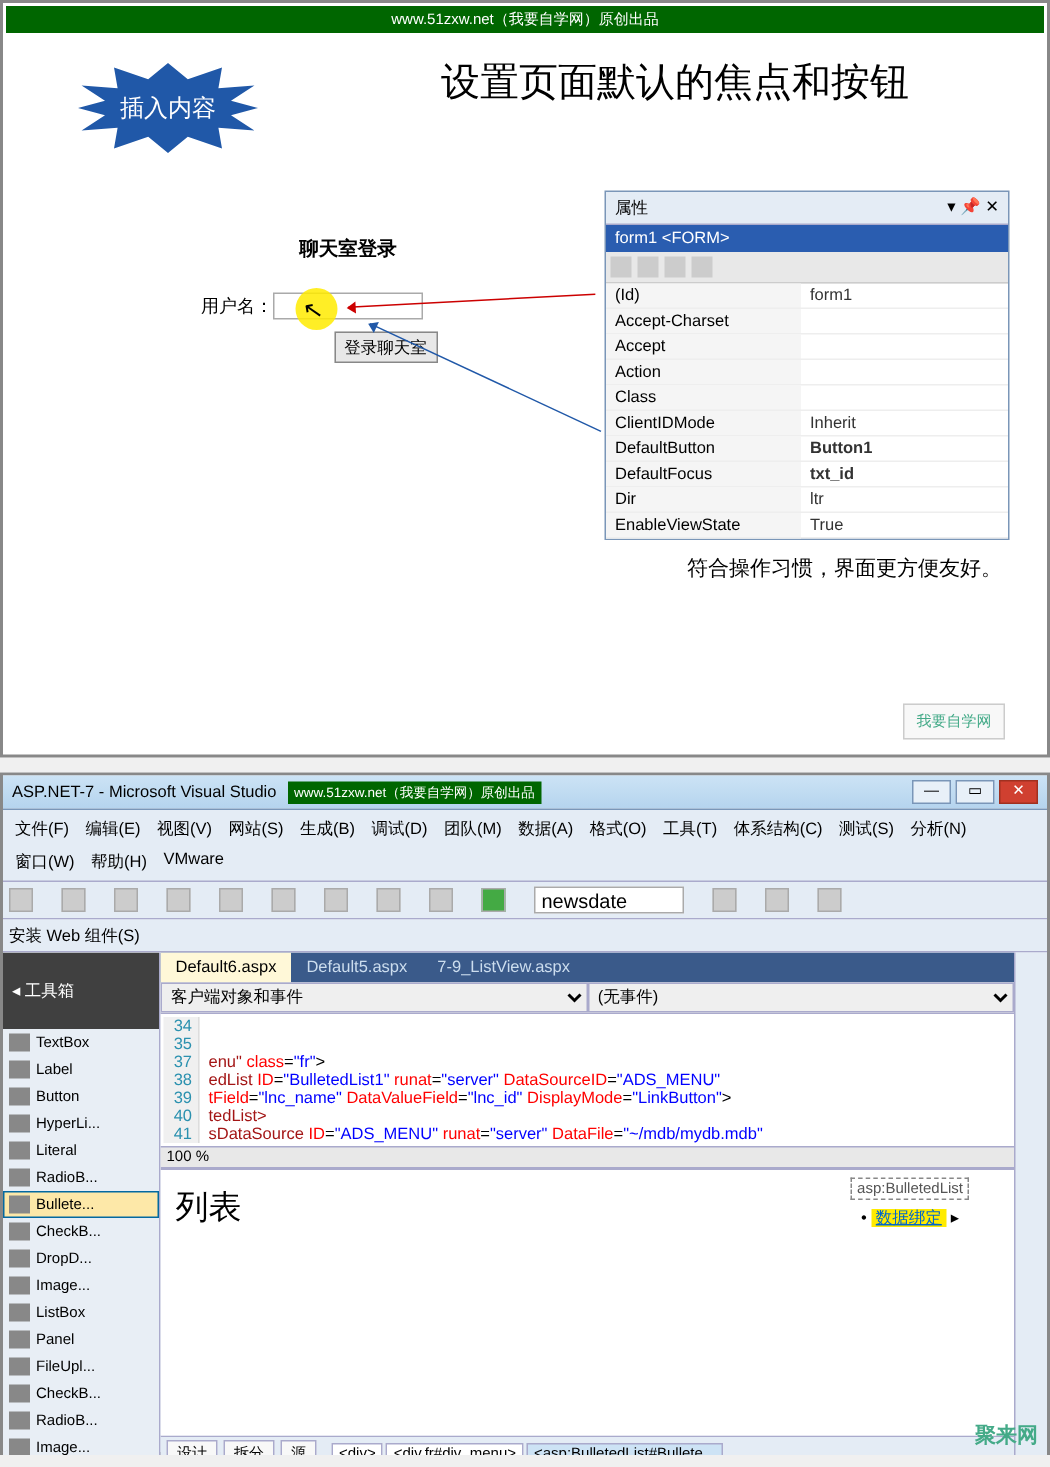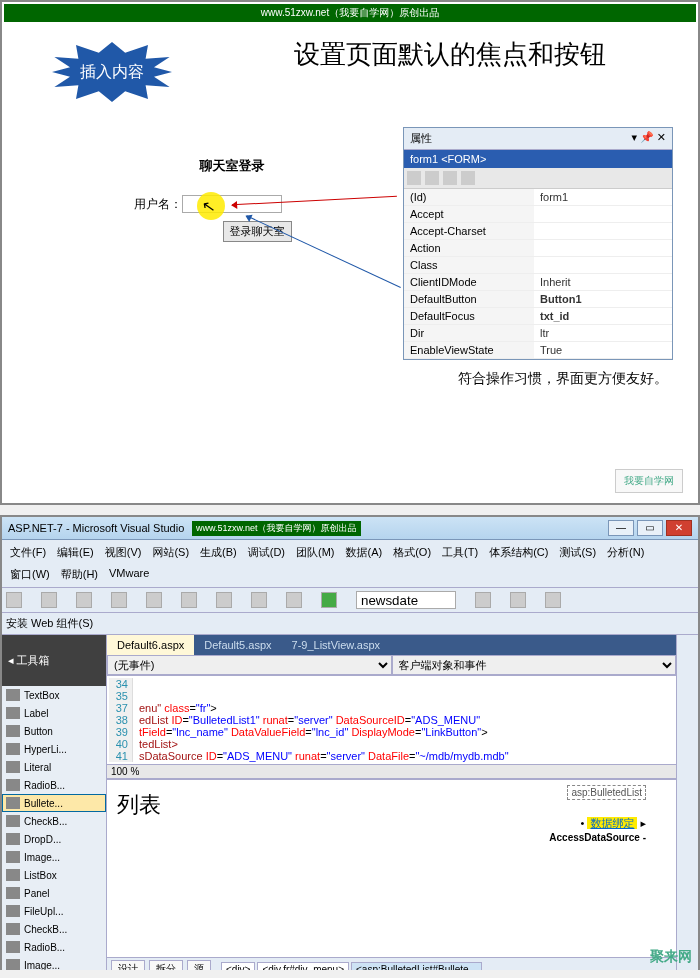--- a/index.html
+++ b/index.html
@@ -25,21 +25,21 @@
 .prop-toolbar { background: #e8e8e8; padding: 3px; display: flex; gap: 4px; border-bottom: 1px solid #ccc; }
 .prop-toolbar span { width: 14px; height: 14px; background: #ccc; display: inline-block; }
 .prop-grid { display: table; width: 100%; }
 .prop-row { display: table-row; }
 .prop-row > div { display: table-cell; padding: 2px 6px; border-bottom: 1px solid #eee; }
 .prop-key { width: 130px; background: #f5f5f5; }
 .prop-val { color: #333; }
 .prop-val.bold { font-weight: bold; }
 
 .caption { position: absolute; bottom: 115px; right: 30px; font-size: 14px; }
-.corner-logo { position: absolute; bottom: 10px; right: 15px; font-size: 10px; color: #4a8; border: 1px solid #ccc; padding: 4px 8px; background: #f8f8f8; }
+.corner-logo { position: absolute; bottom: 10px; right: 28px; font-size: 10px; color: #4a8; border: 1px solid #ccc; padding: 4px 8px; background: #f8f8f8; }
 
 
 .arrow-line { position: absolute; background: transparent; }
 .arrow1 { top: 198px; left: 230px; width: 165px; height: 1px; border-top: 1px solid #c00; transform: rotate(-3deg); }
 .arrow1::before { content:''; position:absolute; left:-5px; top:-4px; border:4px solid transparent; border-right:6px solid #c00; }
 .arrow2 { top: 210px; left: 230px; width: 170px; height: 70px; border-top: 1px solid #2058a8; transform: rotate(25deg); transform-origin: left; }
 .arrow2::before { content:''; position:absolute; left:-5px; top:-4px; border:4px solid transparent; border-right:6px solid #2058a8; }
 
 
 .ide { border: 2px solid #888; margin-top: 10px; background: #fff; height: 455px; position: relative; font-size: 11px; }
@@ -127,25 +127,25 @@
       <span></span>
       <span></span>
       <span></span>
     </div>
     <div class="prop-grid" id="prop-grid">
         <div class="prop-row">
           <div class="prop-key">(Id)</div>
           <div class="prop-val">form1</div>
         </div>
         <div class="prop-row">
+          <div class="prop-key">Accept-Charset</div>
+          <div class="prop-val"></div>
+        </div>
+        <div class="prop-row">
           <div class="prop-key">Accept</div>
-          <div class="prop-val"></div>
-        </div>
-        <div class="prop-row">
-          <div class="prop-key">Accept-Charset</div>
           <div class="prop-val"></div>
         </div>
         <div class="prop-row">
           <div class="prop-key">Action</div>
           <div class="prop-val"></div>
         </div>
         <div class="prop-row">
           <div class="prop-key">Class</div>
           <div class="prop-val"></div>
         </div>
@@ -305,22 +305,22 @@
         </div>
     </div>
 
     <div class="editor-area">
       <div class="tabs" id="tabs">
           <div class="tab active">Default6.aspx</div>
           <div class="tab">Default5.aspx</div>
           <div class="tab">7-9_ListView.aspx</div>
         </div>
       <div class="obj-bar">
+        <select><option>客户端对象和事件</option></select>
         <select><option>(无事件)</option></select>
-        <select><option>客户端对象和事件</option></select>
       </div>
       <div class="code" id="code">
           <div class="code-line">
             <div class="line-no">34</div>
             <div class="line-txt"></div>
           </div>
           <div class="code-line">
             <div class="line-no">35</div>
             <div class="line-txt"></div>
           </div>
@@ -344,23 +344,22 @@
             <div class="line-no">41</div>
             <div class="line-txt"><span class="tag">sDataSource</span> <span class="attr">ID</span>=<span class="val">"ADS_MENU"</span> <span class="attr">runat</span>=<span class="val">"server"</span> <span class="attr">DataFile</span>=<span class="val">"~/mdb/mydb.mdb"</span></div>
           </div>
         </div>
       <div class="code-percent">100 %</div>
 
       <div class="designer">
         <h2>列表</h2>
         <div class="smart-tag">
           <div class="smart-tag-lbl">asp:BulletedList</div>
-          <div style="text-align:right;margin-top:16px">• <a class="smart-link">数据绑定</a> ▸</div>
-        </div>
-        <div class="ads-lbl">AccessDataSource -</div>
+          <div style="text-align:center;margin-top:4px">• <a class="smart-link">数据绑定</a> ▸</div>
+        </div>
       </div>
 
       <div class="bottom-tabs">
         <span class="bt">设计</span>
         <span class="bt">拆分</span>
         <span class="bt">源</span>
         <div class="breadcrumb" id="breadcrumb">
             <span>&lt;div&gt;</span>
             <span>&lt;div.fr#div_menu&gt;</span>
             <span class="sel">&lt;asp:BulletedList#Bullete...</span>

